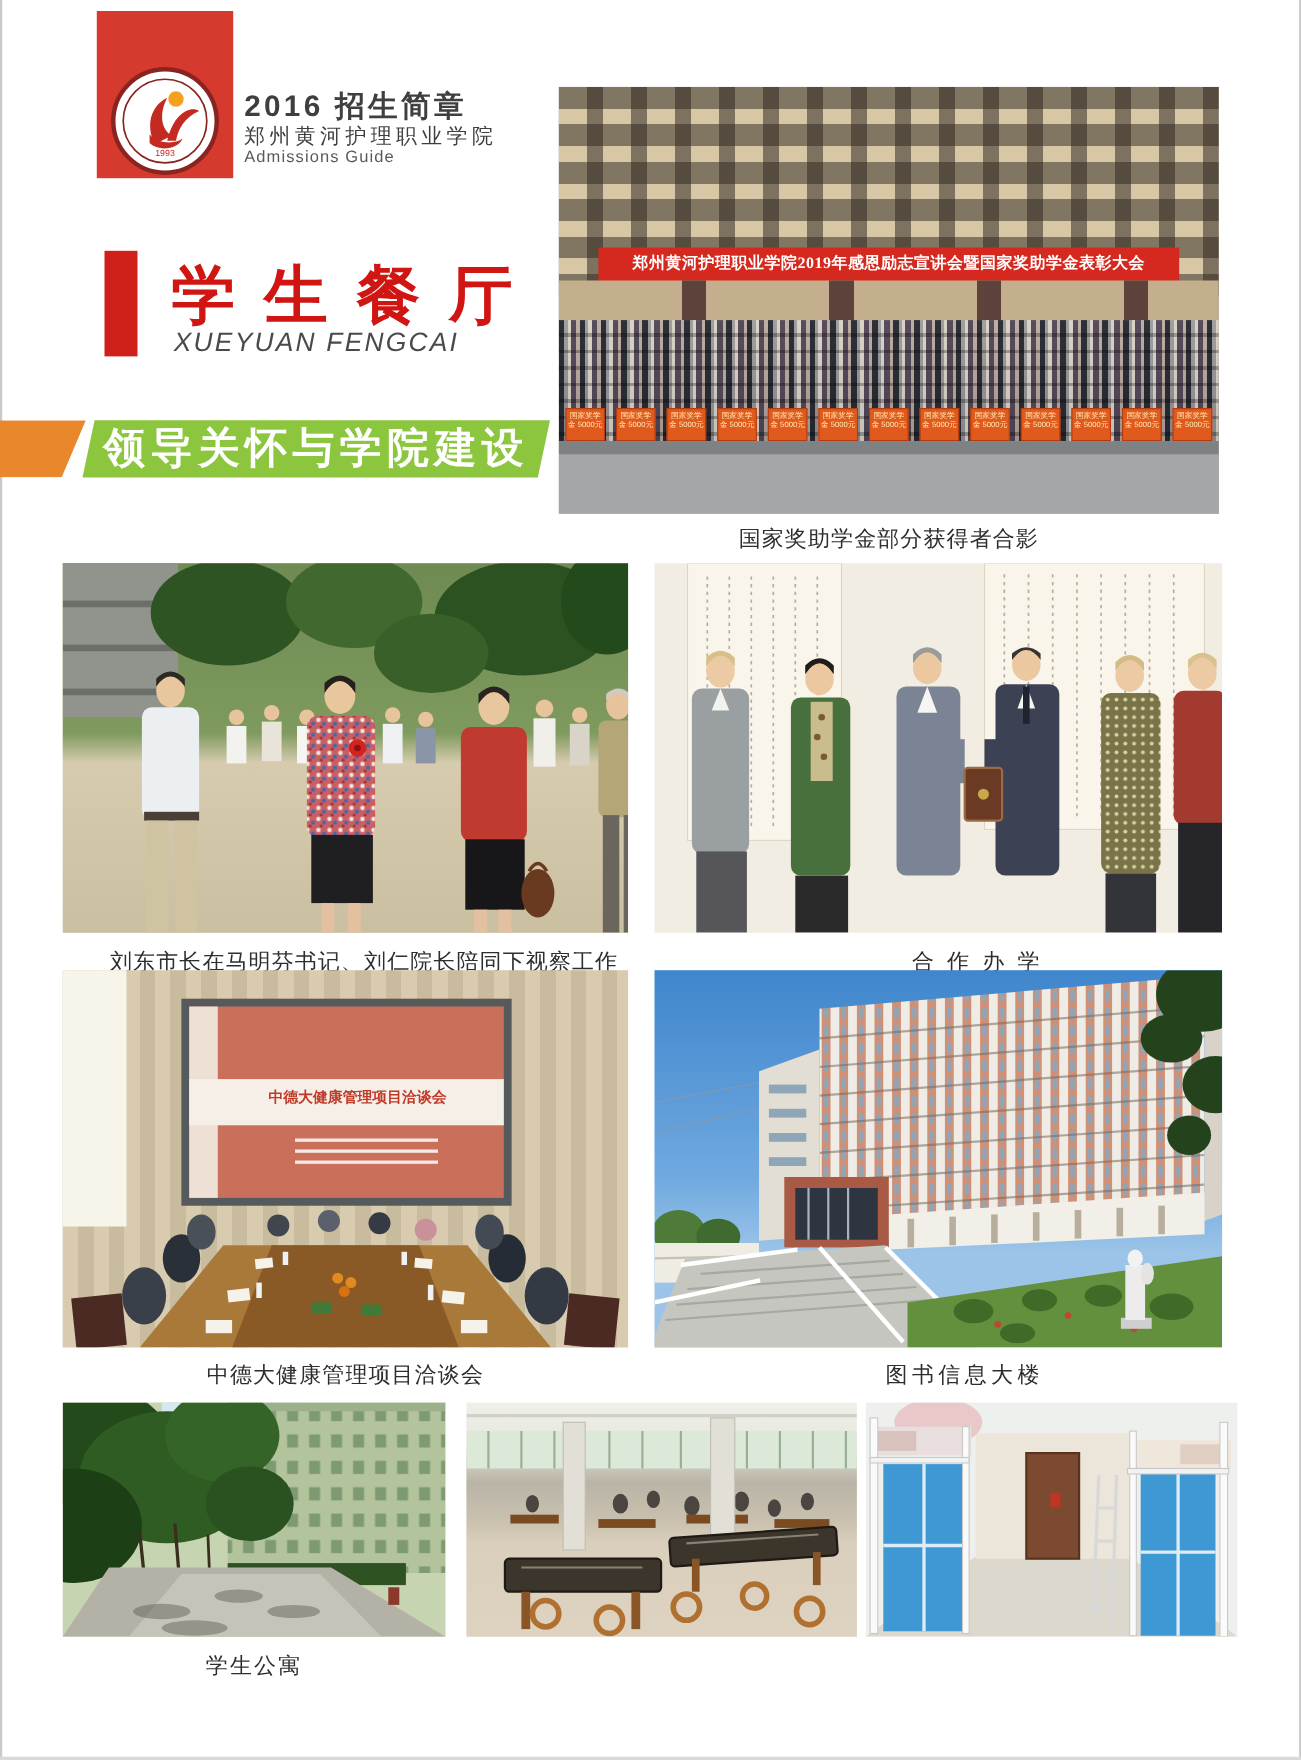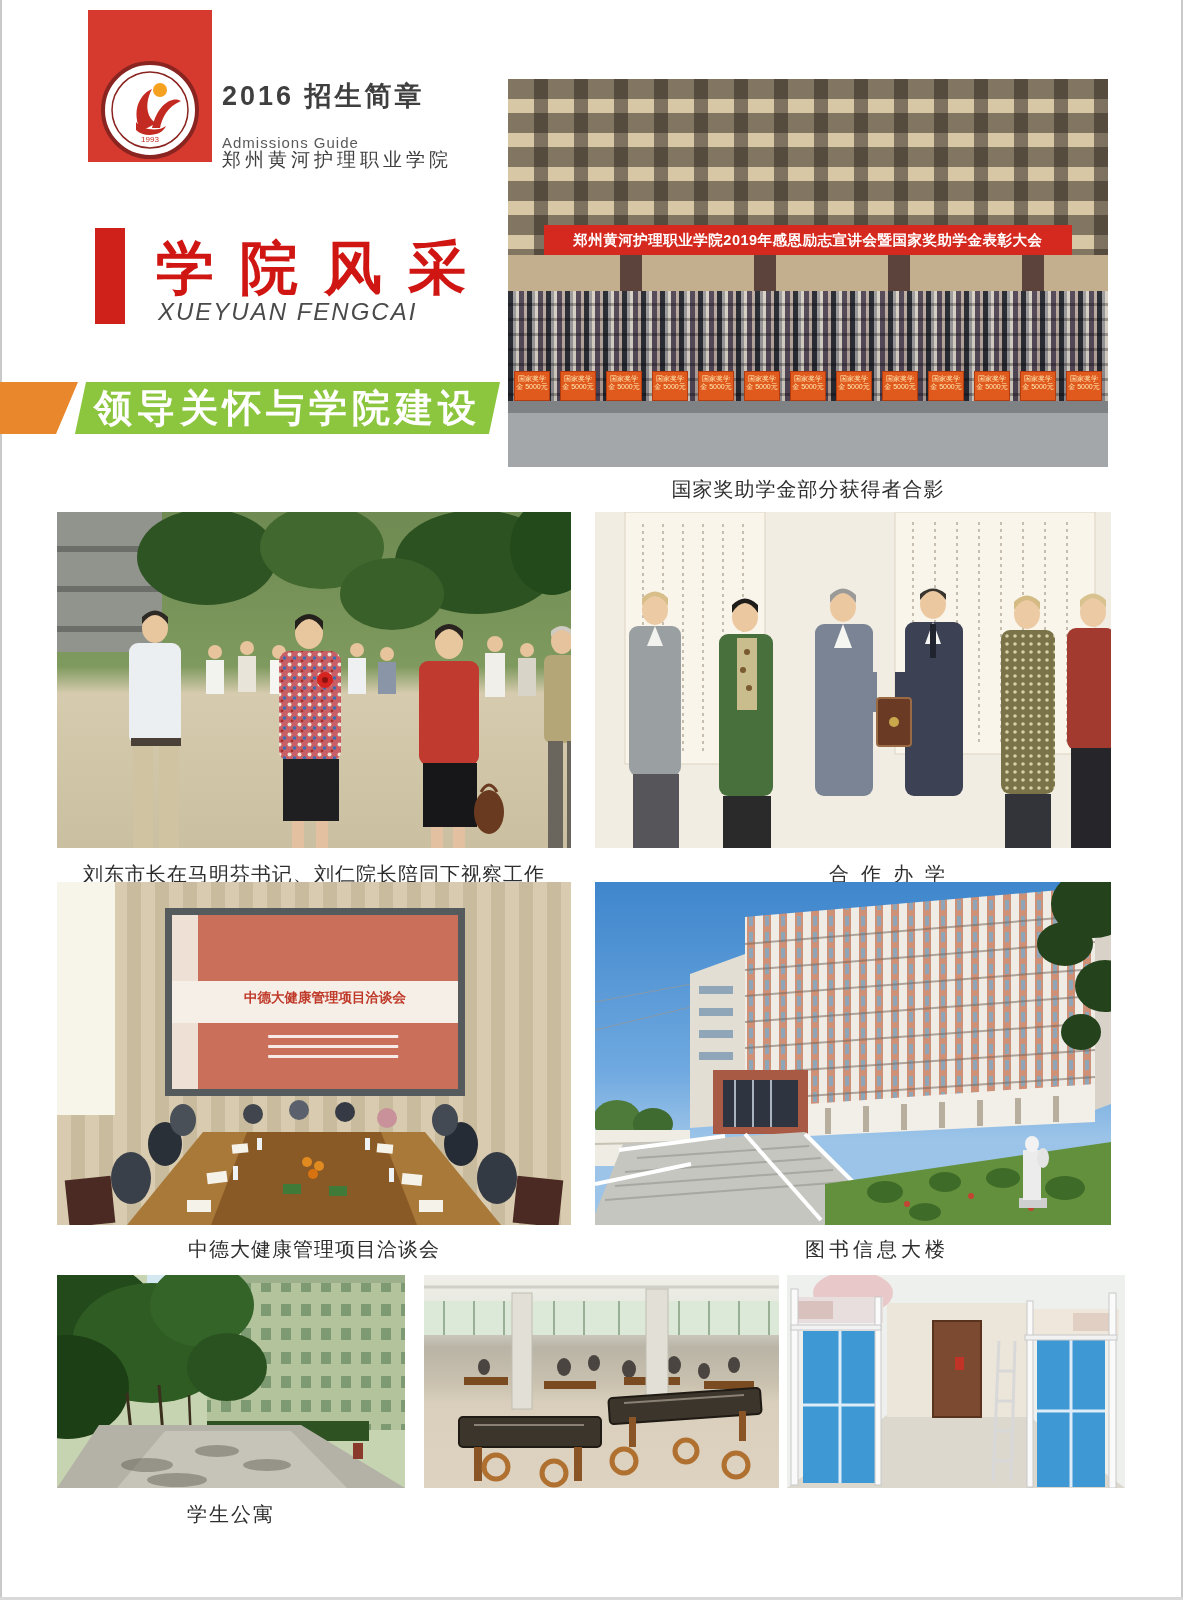--- a/index.html
+++ b/index.html
@@ -7,21 +7,21 @@
         font-family:"Liberation Sans","DejaVu Sans",sans-serif;}
   .edge{position:absolute;background:#c9c9c9;}
   .edge-l{left:0;top:0;width:2px;height:100%;}
   .edge-r{right:0;top:0;width:2px;height:100%;}
   .edge-b{left:0;bottom:0;width:100%;height:3px;background:#d9d9d9;}
 
   
   .logo-box{position:absolute;left:88px;top:10px;width:124px;height:152px;background:#d63a2f;}
   .emblem{position:absolute;left:12px;top:50px;width:100px;height:100px;}
   .hdr-title{position:absolute;left:222px;top:78px;font-size:27px;font-weight:bold;color:#3f3f3f;letter-spacing:3px;}
-  .hdr-school{position:absolute;left:222px;top:111px;font-size:19px;color:#3f3f3f;letter-spacing:4px;font-weight:500;margin-top:36px;}
+  .hdr-school{position:absolute;left:222px;top:111px;font-size:19px;color:#3f3f3f;letter-spacing:4px;font-weight:500;}
   .hdr-en{position:absolute;left:222px;top:134px;font-size:15px;color:#5a5a5a;letter-spacing:1px;}
 
   
   .title-bar{position:absolute;left:95px;top:228px;width:30px;height:96px;background:#d0201a;}
   .title-cn{position:absolute;left:156px;top:230px;font-size:58px;font-weight:bold;color:#cf1613;letter-spacing:26px;white-space:nowrap;}
   .title-py{position:absolute;left:158px;top:298px;font-size:24px;color:#4a4a4a;letter-spacing:2px;font-style:italic;}
 
   
   .banner-orange{position:absolute;left:0;top:382px;width:100px;height:52px;background:#e8872b;
      clip-path:polygon(0 0,78px 0,56px 100%,0 100%);}
@@ -38,36 +38,36 @@
   .ph-d{left:57px;top:882px;width:514px;height:343px;}
   .ph-e{left:595px;top:882px;width:516px;height:343px;}
   .ph-f{left:57px;top:1275px;width:348px;height:213px;}
   .ph-g{left:424px;top:1275px;width:355px;height:213px;}
   .ph-h{left:787px;top:1275px;width:338px;height:213px;}
   .photo svg{position:absolute;left:0;top:0;width:100%;height:100%;}
 
   
   .cap{position:absolute;font-size:20px;color:#2e2e2e;letter-spacing:1px;text-align:center;white-space:nowrap;}
   .cap-a{left:508px;top:476px;width:600px;}
-  .cap-b{left:57px;top:861px;width:514px;}
+  .cap-b{left:74px;top:861px;width:514px;}
   .cap-c{left:595px;top:861px;width:516px;letter-spacing:12px;transform:translateX(40px);}
   .cap-d{left:57px;top:1236px;width:514px;}
   .cap-e{left:595px;top:1236px;width:516px;letter-spacing:4px;transform:translateX(24px);}
   .cap-f{left:57px;top:1501px;width:348px;letter-spacing:2px;}
   .cap-g{left:424px;top:1501px;width:355px;letter-spacing:2px;}
   .cap-h{left:787px;top:1501px;width:338px;letter-spacing:2px;}
 
   
   .a-facade{position:absolute;left:0;top:0;width:100%;height:190px;
     background:
       repeating-linear-gradient(0deg, rgba(45,38,30,.50) 0 20px, rgba(0,0,0,0) 20px 34px),
       repeating-linear-gradient(90deg, rgba(0,0,0,0) 0 26px, rgba(52,44,38,.55) 26px 40px),
       #d7c7a5;}
   .a-banner{position:absolute;left:6%;top:146px;width:88%;height:48px;background:#d5281e;color:#fff;
-    font-size:14.5px;font-weight:bold;line-height:30px;text-align:center;white-space:nowrap;overflow:hidden;letter-spacing:.5px;}
+    font-size:14.5px;font-weight:bold;line-height:30px;text-align:center;white-space:nowrap;overflow:hidden;letter-spacing:.5px;font-family:Liberation Serif, serif;}
   .a-portico{position:absolute;left:0;top:176px;width:100%;height:64px;
     background:repeating-linear-gradient(90deg, rgba(0,0,0,0) 0 112px, rgba(74,48,44,.85) 112px 134px), #c3ae8e;}
   .a-crowd{position:absolute;left:0;top:212px;width:100%;height:120px;
     background:
       repeating-linear-gradient(0deg, rgba(0,0,0,.28) 0 3px, rgba(0,0,0,0) 3px 15px),
       repeating-linear-gradient(90deg, rgba(22,26,36,.85) 0 5px, rgba(146,146,156,.6) 5px 8px,
         rgba(232,226,214,.7) 8px 11px, rgba(64,52,72,.8) 11px 16px, rgba(196,172,162,.6) 16px 19px),
       linear-gradient(#b8b2a6,#6a6662);}
   .a-signs{position:absolute;left:1%;top:292px;width:98%;height:30px;display:flex;justify-content:space-between;}
   .a-signs .sign{width:36px;height:30px;background:#e05a1e;border:1px solid #b23c10;color:#ffe9b0;
@@ -122,21 +122,21 @@
       <path d="M52 68 C58 42 74 36 81 41 C67 47 62 58 60 68 Z" fill="#c32a22"></path>
       <path d="M36 62 C42 70 58 72 66 66 C62 76 44 78 36 70 Z" fill="#c32a22"></path>
       <text x="50" y="82" text-anchor="middle" font-size="8" fill="#c32a22">1993</text>
     </svg>
   </div>
   <div class="hdr-title">2016 招生简章</div>
   <div class="hdr-school">郑州黄河护理职业学院</div>
   <div class="hdr-en">Admissions Guide</div>
 
   <div class="title-bar"></div>
-  <div class="title-cn">学院风采</div>
+  <div class="title-cn">学生餐厅</div>
   <div class="title-py">XUEYUAN FENGCAI</div>
 
   <div class="banner-orange"></div>
   <div class="banner-green">
     <span class="banner-label">领导关怀与学院建设</span>
   </div>
 
   <div class="photo ph-a">
     <div class="a-facade"></div>
     <div class="a-banner">郑州黄河护理职业学院2019年感恩励志宣讲会暨国家奖助学金表彰大会</div>

